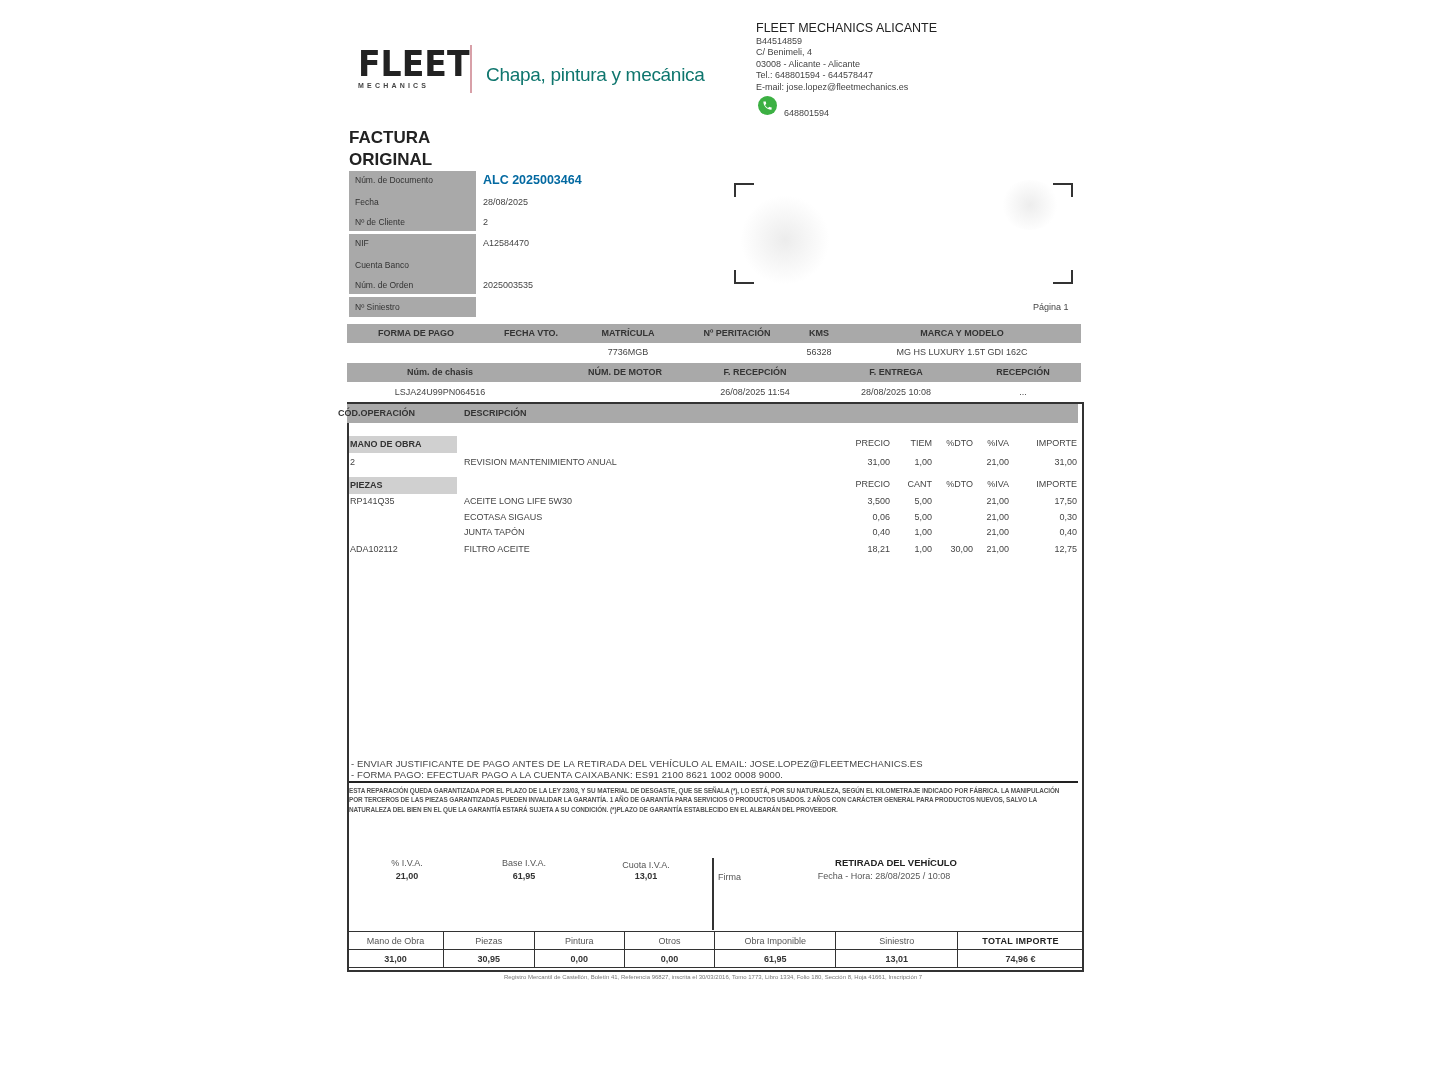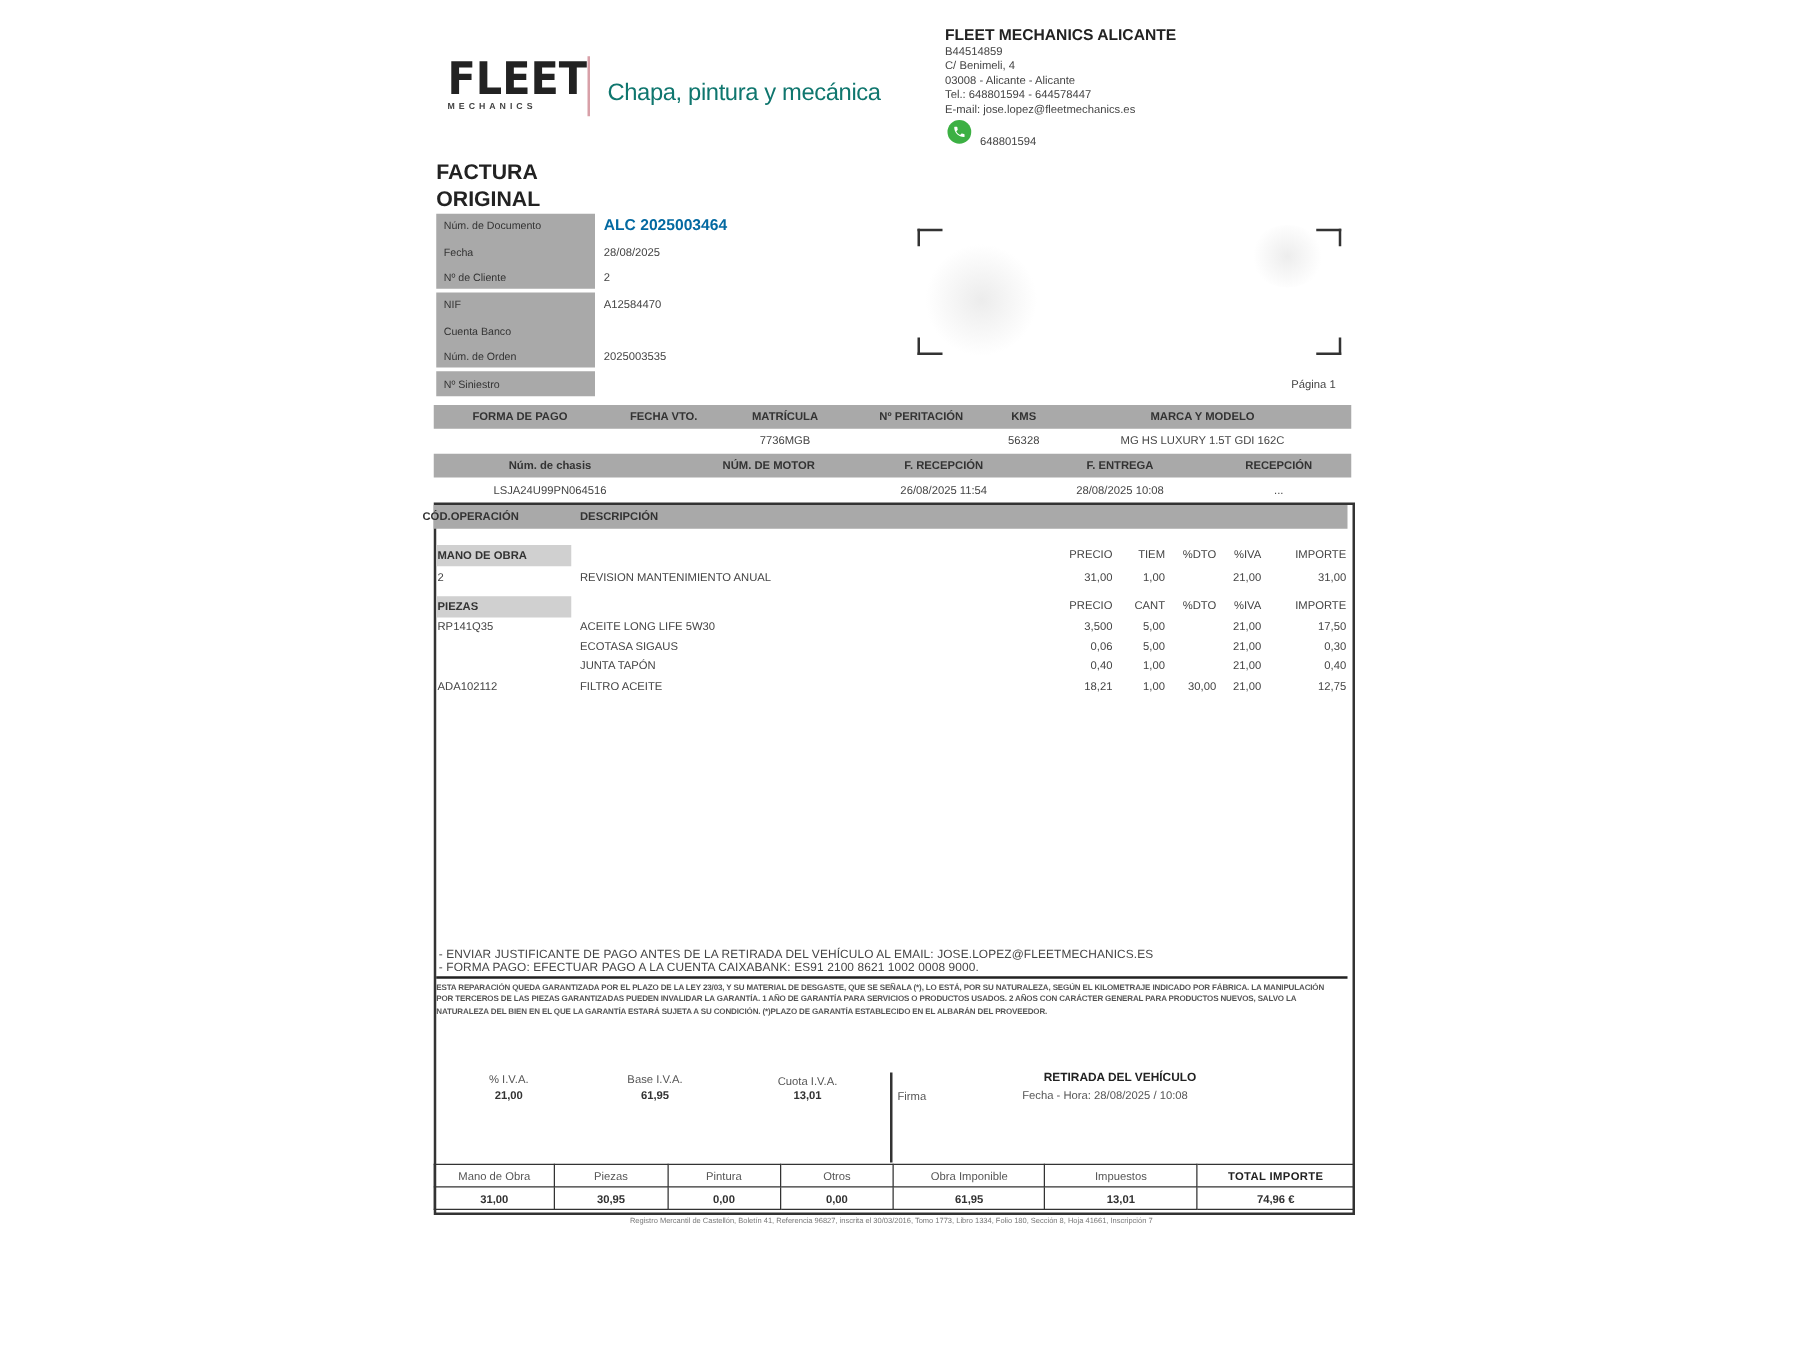--- a/index.html
+++ b/index.html
@@ -8,21 +8,21 @@
 
   .abs { position: absolute; }
 
   
   .logo-fleet { left: 358px; top: 46px; font-family: "DejaVu Sans", sans-serif; font-weight: 900; font-size: 36px; letter-spacing: 0px; color: #222; line-height: 36px; transform: scaleX(0.92); transform-origin: left top; }
   .logo-sub { left: 358px; top: 82px; font-size: 7px; letter-spacing: 3.2px; color: #444; font-weight: bold; }
   .logo-divider { left: 470px; top: 45px; width: 2px; height: 48px; background: #d8a0a8; }
   .tagline { left: 486px; top: 64px; font-size: 19px; color: #0f766e; letter-spacing: -0.3px; }
 
   
-  .company-name { left: 756px; top: 21px; font-size: 12.5px; font-weight: bold; color: #222; }
+  .company-name { left: 756px; top: 21px; font-size: 12.5px; font-weight: normal; color: #222; }
   .company-line { left: 756px; font-size: 9px; color: #444; line-height: 11px; }
   .wa-icon { left: 758px; top: 96px; width: 19px; height: 19px; border-radius: 50%; background: #3cb043; display: flex; align-items: center; justify-content: center; }
   .wa-phone { left: 784px; top: 108px; font-size: 9px; color: #444; text-align: right; }
 
   .doc-title { left: 349px; top: 127px; font-size: 17px; font-weight: bold; color: #222; line-height: 22px; }
 
   
   .label-box { background: #a9a9a9; }
   .info-label { font-size: 8.5px; font-weight: normal; color: #333; position: absolute; left: 355px; }
   .info-value { font-size: 9px; color: #444; position: absolute; left: 483px; }
@@ -137,21 +137,21 @@
 </div>
 <div class="row-val" style="left:416px; top:347px"></div>
 <div class="row-val" style="left:531px; top:347px"></div>
 <div class="row-val" style="left:628px; top:347px">7736MGB</div>
 <div class="row-val" style="left:737px; top:347px"></div>
 <div class="row-val" style="left:819px; top:347px">56328</div>
 <div class="row-val" style="left:962px; top:347px">MG HS LUXURY 1.5T GDI 162C</div>
 
 <div class="bar" style="top:363px">
   <span class="bar-label" style="left:93px">Núm. de chasis</span>
-  <span class="bar-label" style="left:268px">NÚM. DE MOTOR</span>
+  <span class="bar-label" style="left:278px">NÚM. DE MOTOR</span>
   <span class="bar-label" style="left:408px">F. RECEPCIÓN</span>
   <span class="bar-label" style="left:549px">F. ENTREGA</span>
   <span class="bar-label" style="left:676px">RECEPCIÓN</span>
 </div>
 <div class="row-val" style="left:440px; top:387px">LSJA24U99PN064516</div>
 <div class="row-val" style="left:609px; top:387px"></div>
 <div class="row-val" style="left:755px; top:387px">26/08/2025 11:54</div>
 <div class="row-val" style="left:896px; top:387px">28/08/2025 10:08</div>
 <div class="row-val" style="left:1023px; top:387px">...</div>
 
@@ -248,21 +248,21 @@
       <col style="width:122px">
       <col style="width:126px">
   </colgroup>
   <tbody>
       <tr>
     <td>Mano de Obra</td>
     <td>Piezas</td>
     <td>Pintura</td>
     <td>Otros</td>
     <td>Obra Imponible</td>
-    <td>Impuestos</td>
+    <td>Siniestro</td>
     <td class="total-h">TOTAL IMPORTE</td>
   </tr>
   <tr class="vals">
     <td>31,00</td>
     <td>30,95</td>
     <td>0,00</td>
     <td>0,00</td>
     <td>61,95</td>
     <td>13,01</td>
     <td>74,96 €</td>

